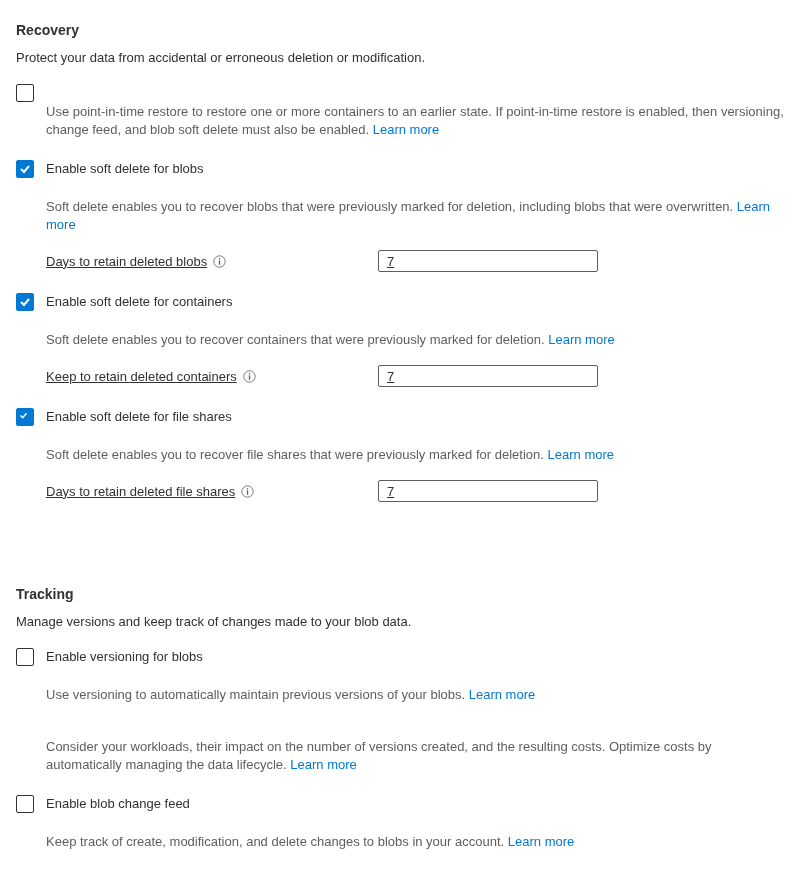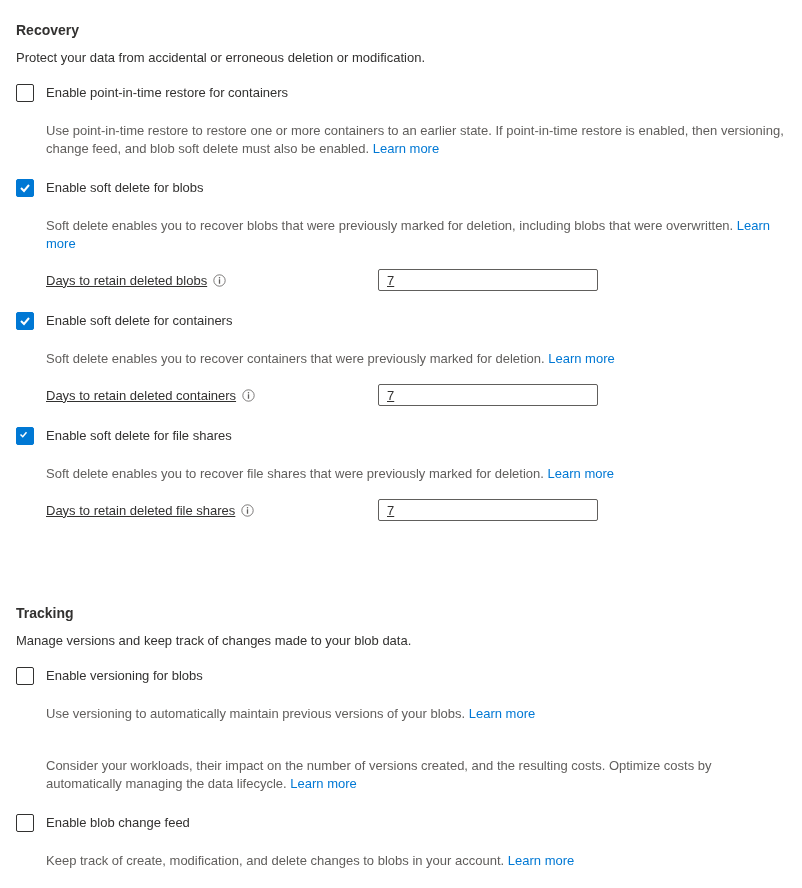--- a/index.html
+++ b/index.html
@@ -112,21 +112,20 @@
 <div class="section-header">Recovery</div>
 <div class="section-intro">Protect your data from accidental or erroneous deletion or modification.</div>
 
 <div class="option">
   <div class="check-col">
     <div class="checkbox">
       
     </div>
   </div>
   <div class="body-col">
-    <div class="opt-label">Enable point-in-time restore for containers</div>
     <div class="opt-desc">
       <span>Use point-in-time restore to restore one or more containers to an earlier state. If point-in-time restore is enabled, then versioning, change feed, and blob soft delete must also be enabled.</span> <span class="link">Learn more</span>
     </div>
   </div>
 </div>
 
 <div class="option">
   <div class="check-col">
     <div class="checkbox checked">
       <svg width="12" height="12" viewBox="0 0 12 12">
@@ -163,21 +162,21 @@
         </svg>
     </div>
   </div>
   <div class="body-col">
     <div class="opt-label">Enable soft delete for containers</div>
     <div class="opt-desc">
       <span>Soft delete enables you to recover containers that were previously marked for deletion.</span> <span class="link">Learn more</span>
     </div>
     <div class="field-row">
       <div class="field-label-wrap">
-        <span>Days to retain deleted containers</span>
+        <span>Keep to retain deleted containers</span>
         <span class="info-icon">
           <svg width="13" height="13" viewBox="0 0 16 16">
               <circle cx="8" cy="8" r="7" fill="none" stroke="currentColor" stroke-width="1"></circle>
               <circle cx="8" cy="4.5" r="0.9" fill="currentColor"></circle>
               <rect x="7.2" y="6.5" width="1.6" height="5.5" fill="currentColor"></rect>
             </svg>
         </span>
       </div>
       <input class="field-input" value="7" style="">
     </div>

